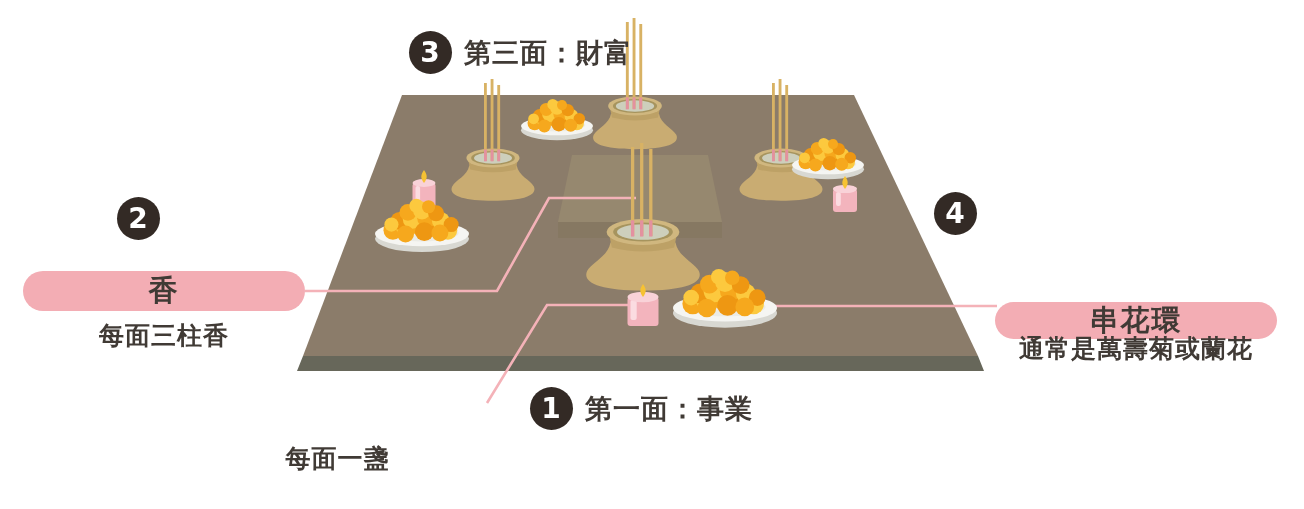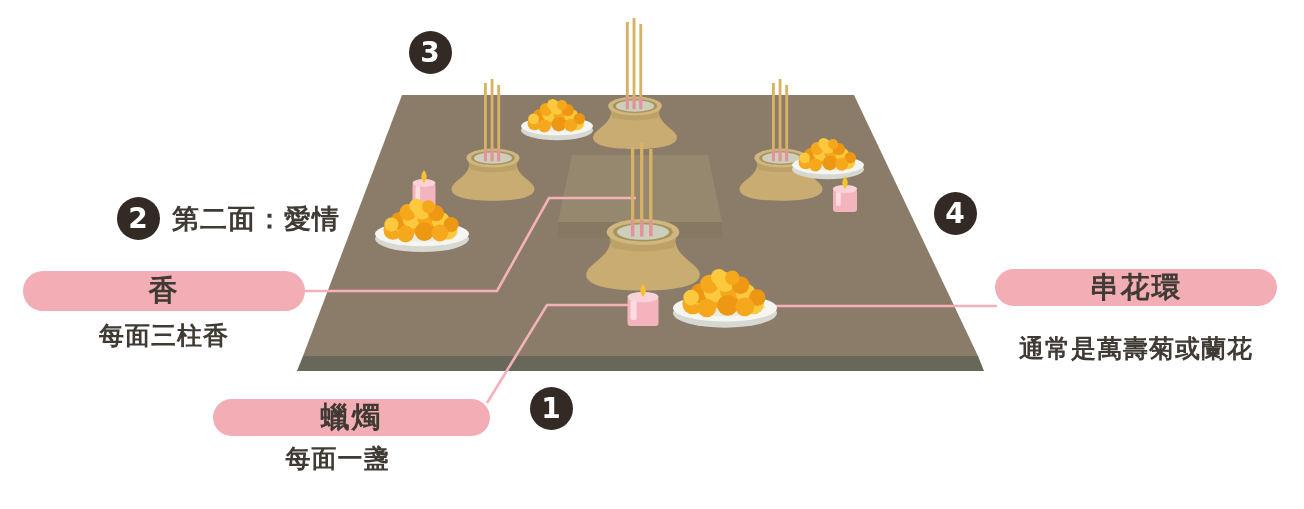--- a/index.html
+++ b/index.html
@@ -231,40 +231,38 @@
           <circle cx="-33.800000000000004" cy="-10.4" r="7.8" fill="#fcc93e"></circle>
           <circle cx="2.6" cy="-2.6" r="10.4" fill="#ee9712"></circle>
           <circle cx="-18.2" cy="0" r="9.36" fill="#f6a81d"></circle>
           <circle cx="19.76" cy="-1.04" r="9.36" fill="#f6a81d"></circle>
         </g>
       </g>
   </svg>
 
   <div class="face-label" style="left:409px;top:31px">
     <span class="badge">3</span>
+    <span>第三面：財富</span>
   </div>
   <div class="face-label" style="left:117px;top:197px">
     <span class="badge">2</span>
-    <span>第二面：愛情</span>
   </div>
   <div class="face-label" style="left:934px;top:192px">
     <span class="badge">4</span>
   </div>
   <div class="face-label" style="left:530px;top:387px">
     <span class="badge">1</span>
+    <span>第一面：事業</span>
   </div>
 
   <div class="pill" style="left:23px;top:271px;width:282px;height:40px">
     <span>香</span>
   </div>
   <div class="note" style="left:23px;top:319px;width:282px">每面三柱香</div>
 
-  <div class="pill" style="left:213px;top:399px;width:277px;height:37px">
-    <span>蠟燭</span>
-  </div>
   <div class="note" style="left:199px;top:442px;width:277px">每面一盞</div>
 
-  <div class="pill" style="left:995px;top:269px;width:282px;height:37px">
+  <div class="pill" style="left:995px;top:302px;width:282px;height:37px">
     <span>串花環</span>
   </div>
   <div class="note" style="left:955px;top:332px;width:362px">通常是萬壽菊或蘭花</div>
 
 </div>
 
 </body></html>

